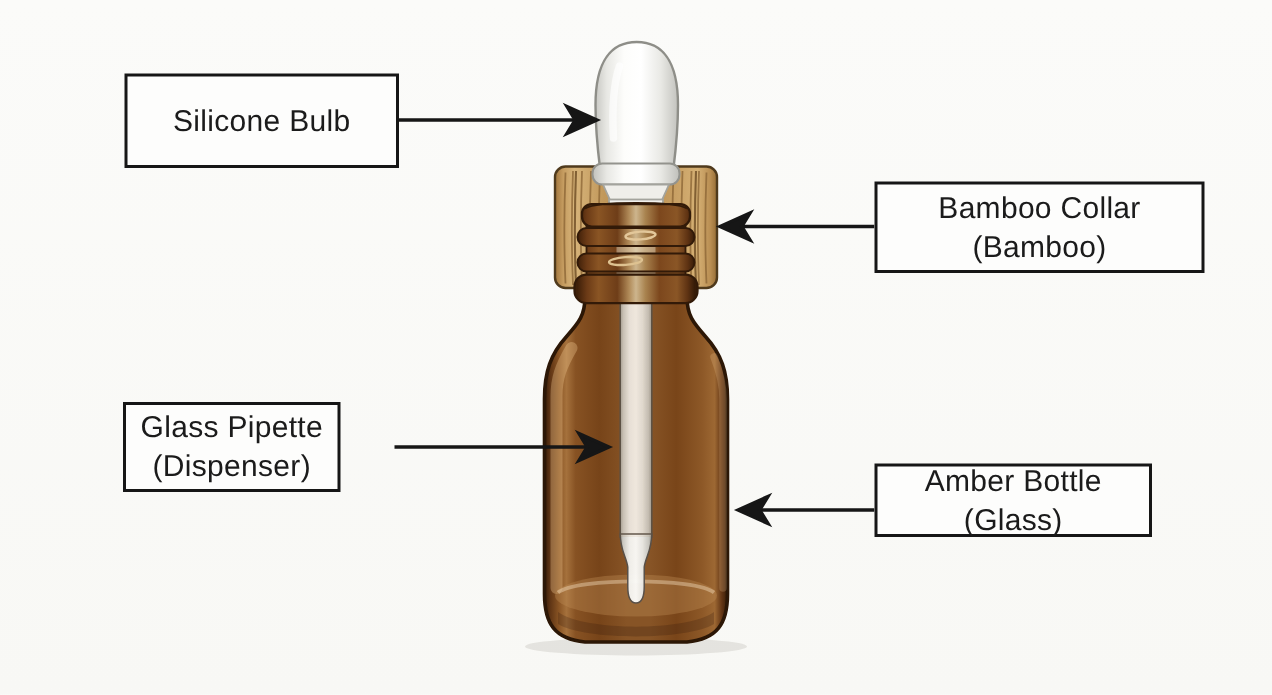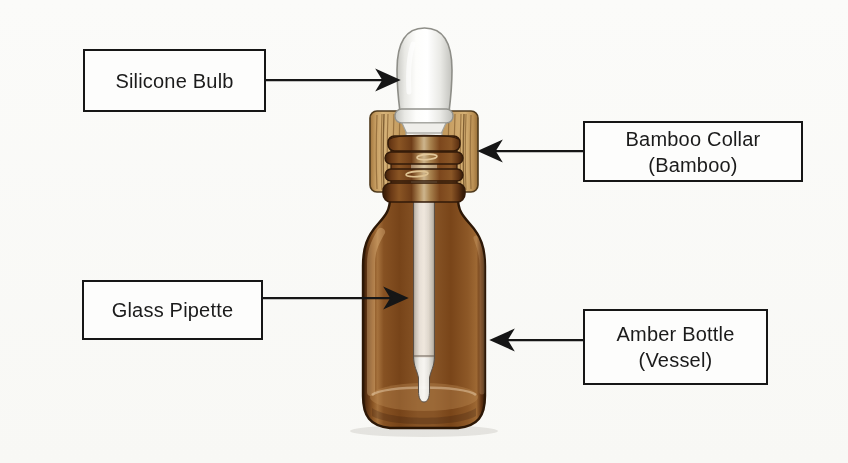--- a/index.html
+++ b/index.html
@@ -31,22 +31,22 @@
     justify-content: center;
     text-align: center;
     color: #1b1b1b;
     font-size: 20px;
     line-height: 26px;
     letter-spacing: 0.2px;
   }
   .label-box .l1, .label-box .l2 { display: block; white-space: nowrap; }
   #label-bulb    { left: 83px;  top: 49px;  width: 183px; height: 63px; }
   #label-collar  { left: 583px; top: 121px; width: 220px; height: 61px; }
-  #label-pipette { left: 82px;  top: 280px; width: 181px; height: 60px; }
-  #label-bottle  { left: 583px; top: 309px; width: 185px; height: 76px; }
+  #label-pipette { left: 82px;  top: 268px; width: 145px; height: 60px; }
+  #label-bottle  { left: 583px; top: 309px; width: 185px; height: 49px; }
 </style>
 </head>
 <body>
 
 <div class="stage">
 
   <svg class="illustration" viewBox="0 0 848 463" aria-hidden="true">
     <defs>
       <linearGradient id="gradCollar" gradientUnits="userSpaceOnUse" x1="370" y1="0" x2="478" y2="0">
         <stop offset="0" stop-color="#a1763e"></stop>
@@ -191,19 +191,20 @@
 
   <div class="label-box" id="label-bulb">
     <span class="l1">Silicone Bulb</span>
   </div>
   <div class="label-box" id="label-collar">
     <span class="l1">Bamboo Collar</span>
     <span class="l2">(Bamboo)</span>
   </div>
   <div class="label-box" id="label-pipette">
     <span class="l1">Glass Pipette</span>
+    <span class="l2">(Dispenser)</span>
   </div>
   <div class="label-box" id="label-bottle">
     <span class="l1">Amber Bottle</span>
-    <span class="l2">(Vessel)</span>
+    <span class="l2">(Glass)</span>
   </div>
 
 </div>
 
 </body></html>

